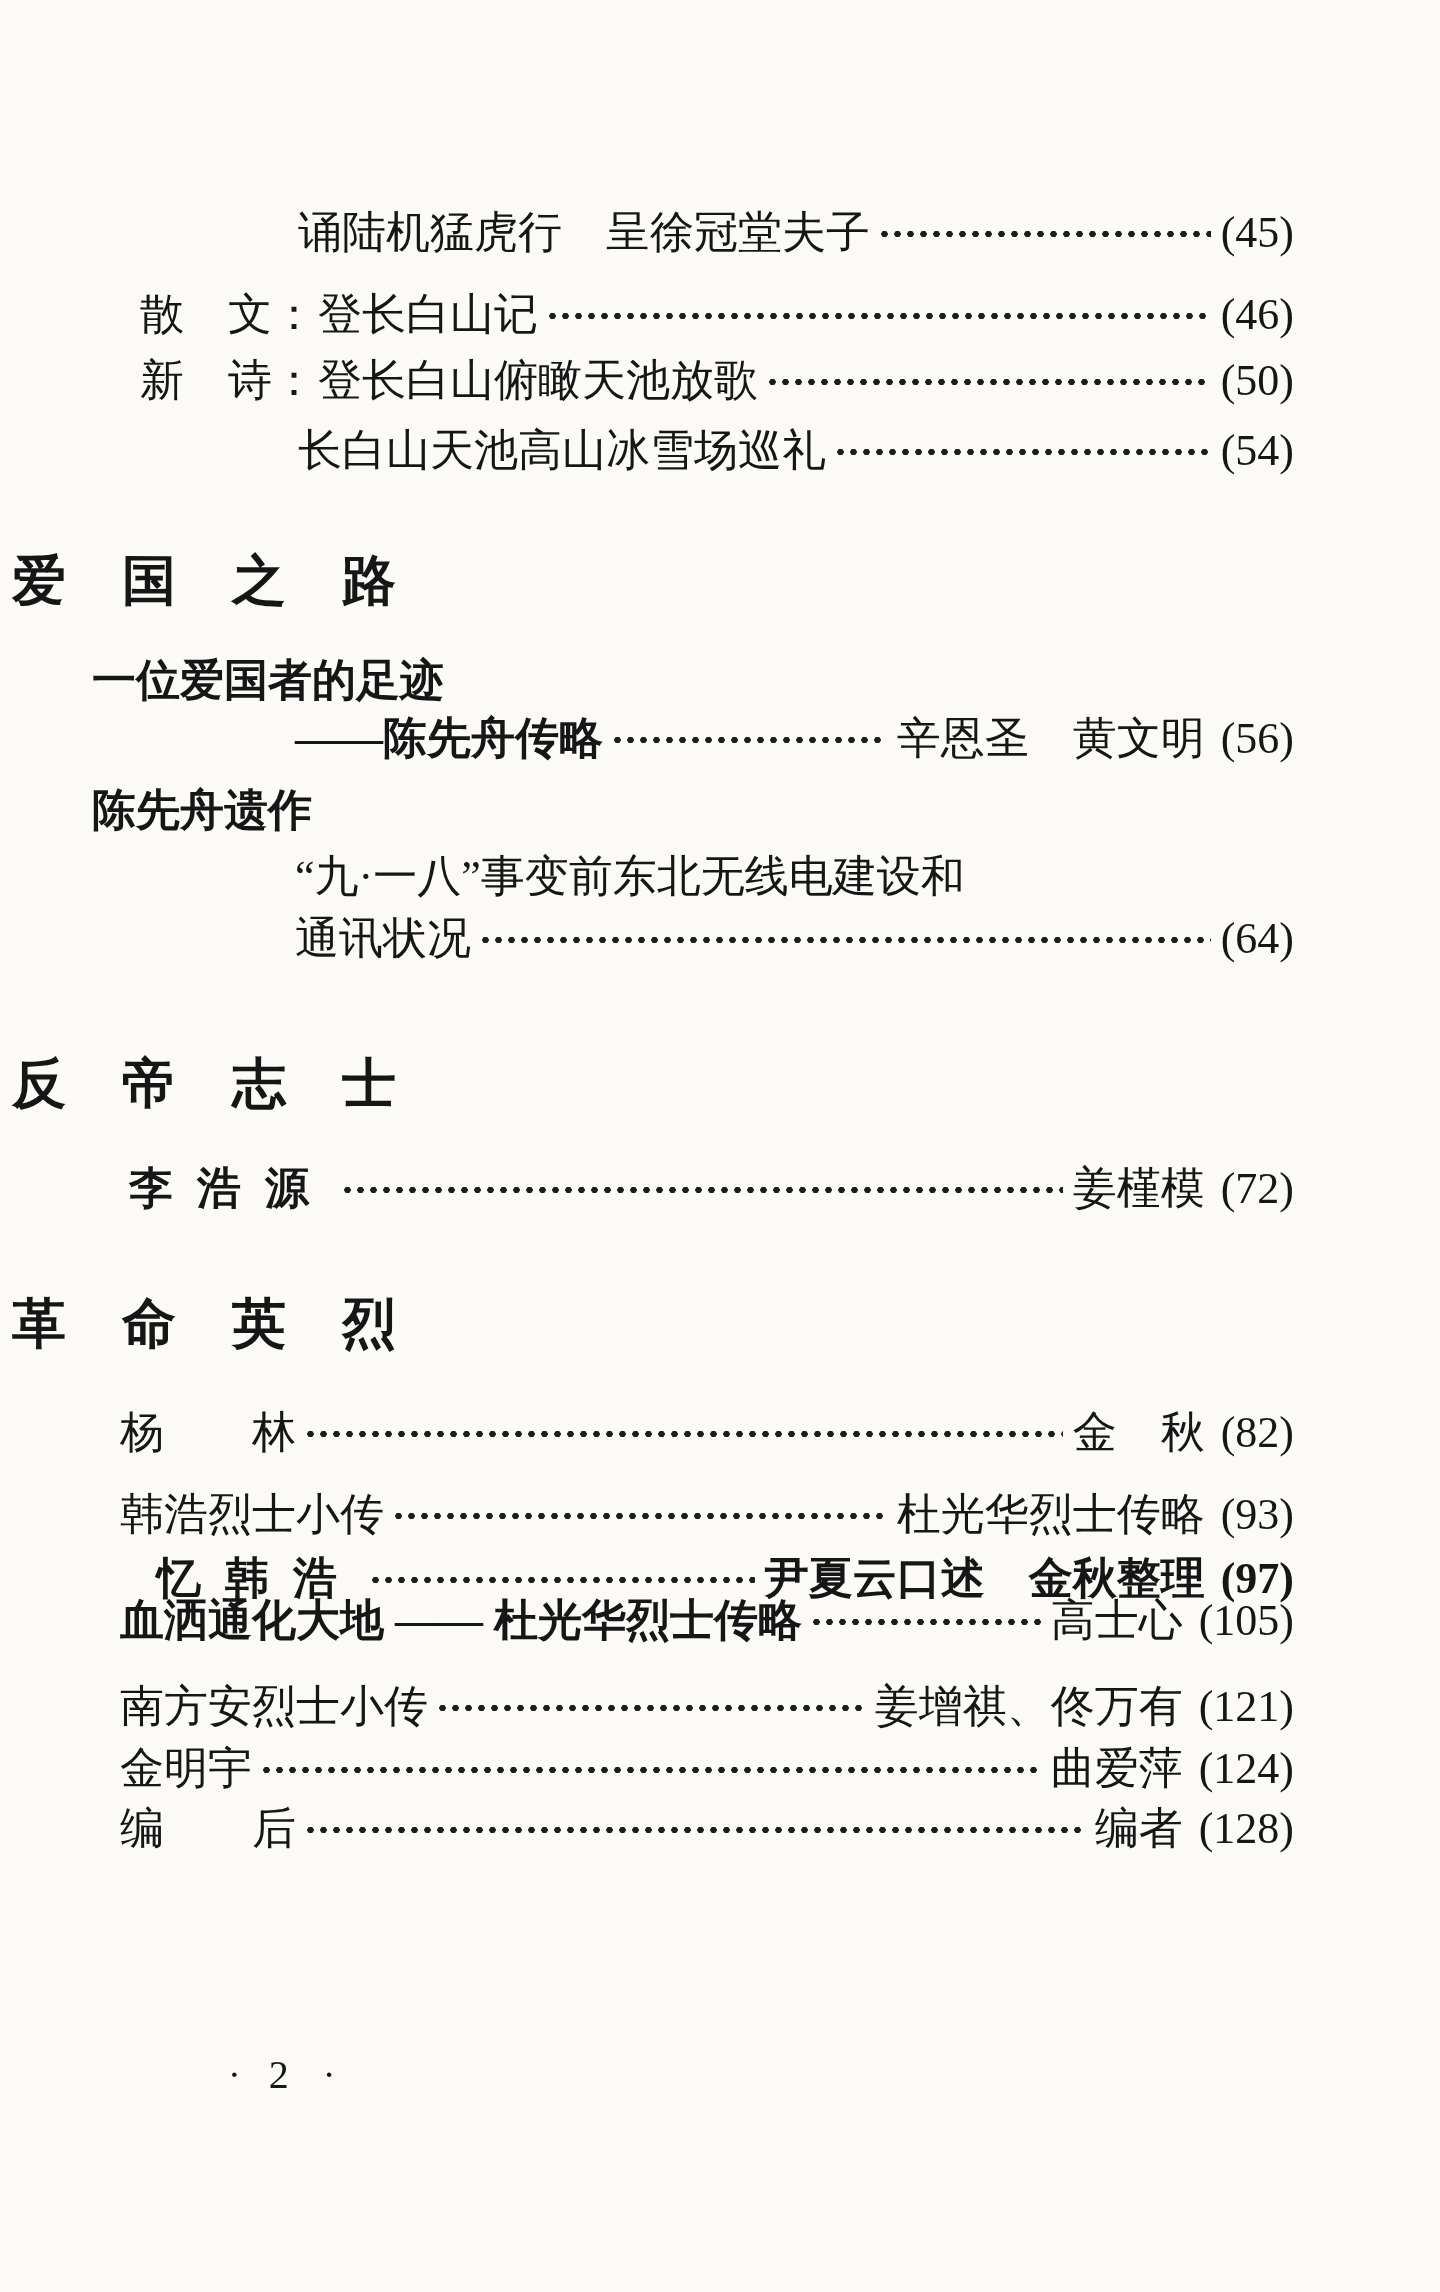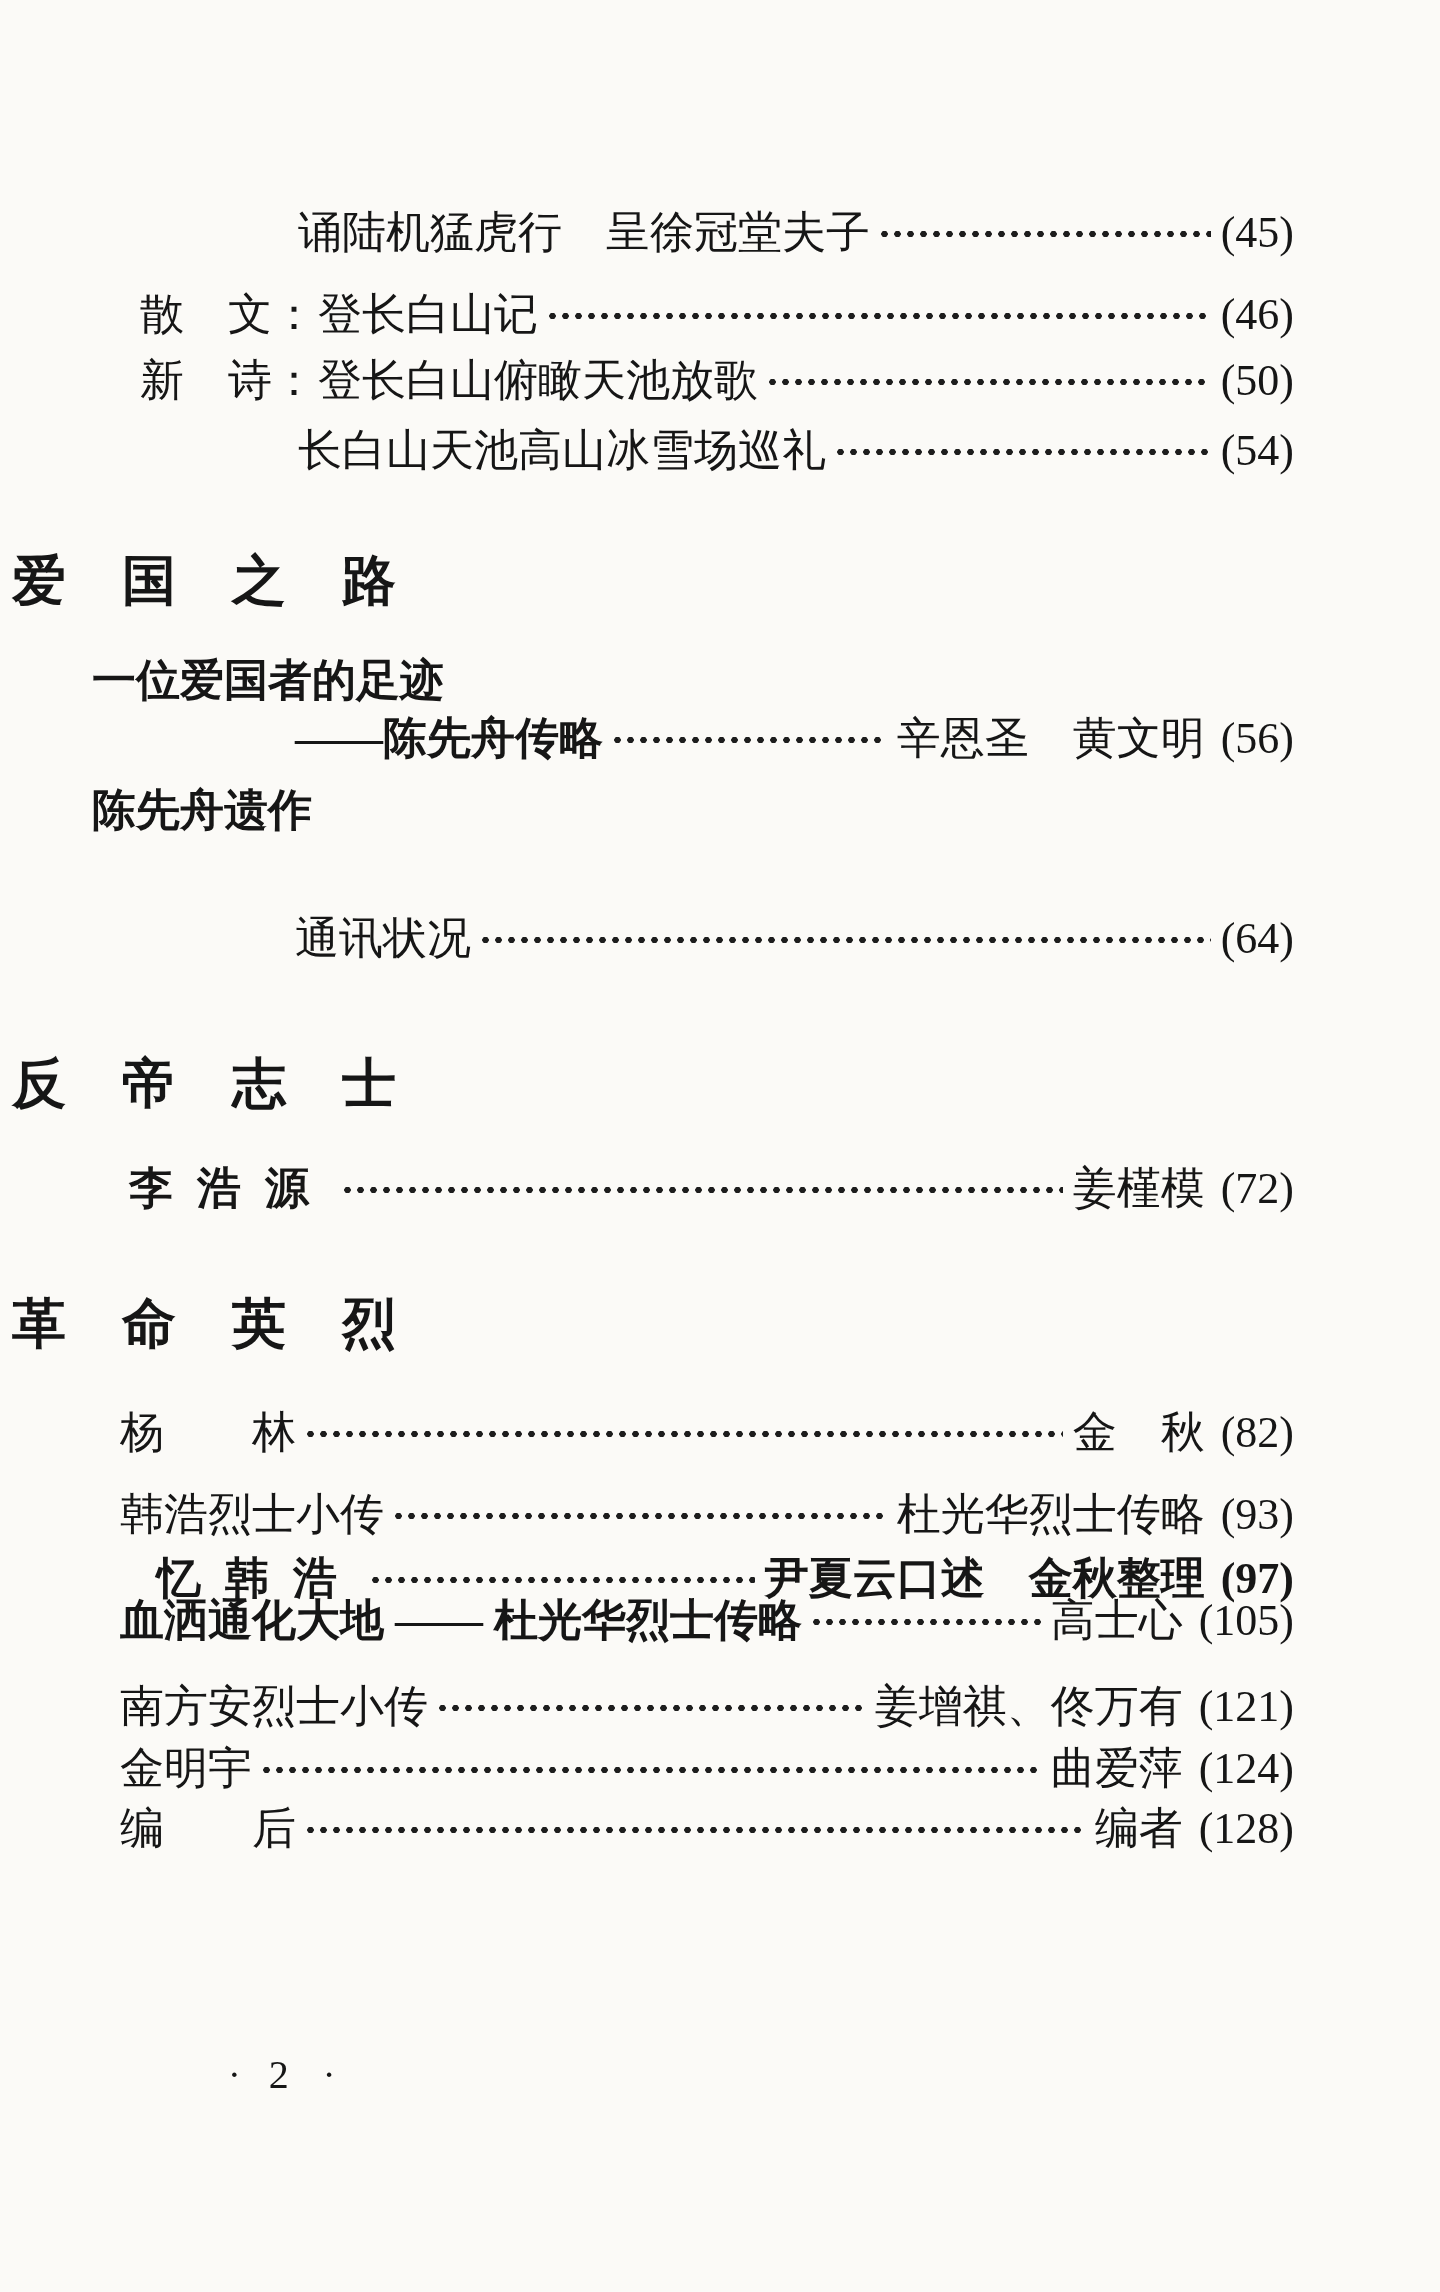--- a/index.html
+++ b/index.html
@@ -87,20 +87,23 @@
     <span class="title bold">——陈先舟传略</span>
     <span class="leader"></span>
     <span class="authors">辛恩圣　黄文明</span>
     <span class="pagenum">(56)</span>
   </div>
 
   <div class="row wide-left" style="top:780px">
     <span class="title bold">陈先舟遗作</span>
   </div>
 
+  <div class="row wide-left indent" style="top:846px">
+    <span class="title">“九·一八”事变前东北无线电建设和</span>
+  </div>
 
   <div class="row wide-left indent" style="top:908px">
     <span class="title">通讯状况</span>
     <span class="leader"></span>
     <span class="pagenum">(64)</span>
   </div>
 
   <div class="heading" style="top:1048px">反帝志士</div>
 
   <div class="row wide-left" style="top:1158px">

